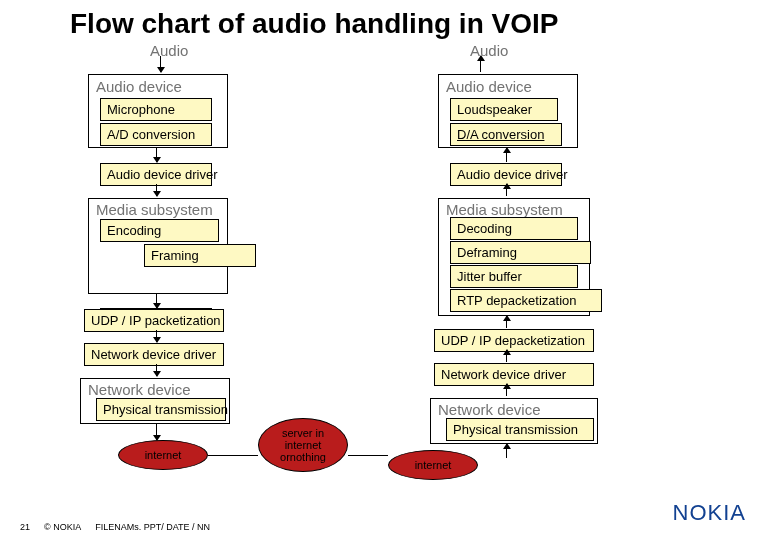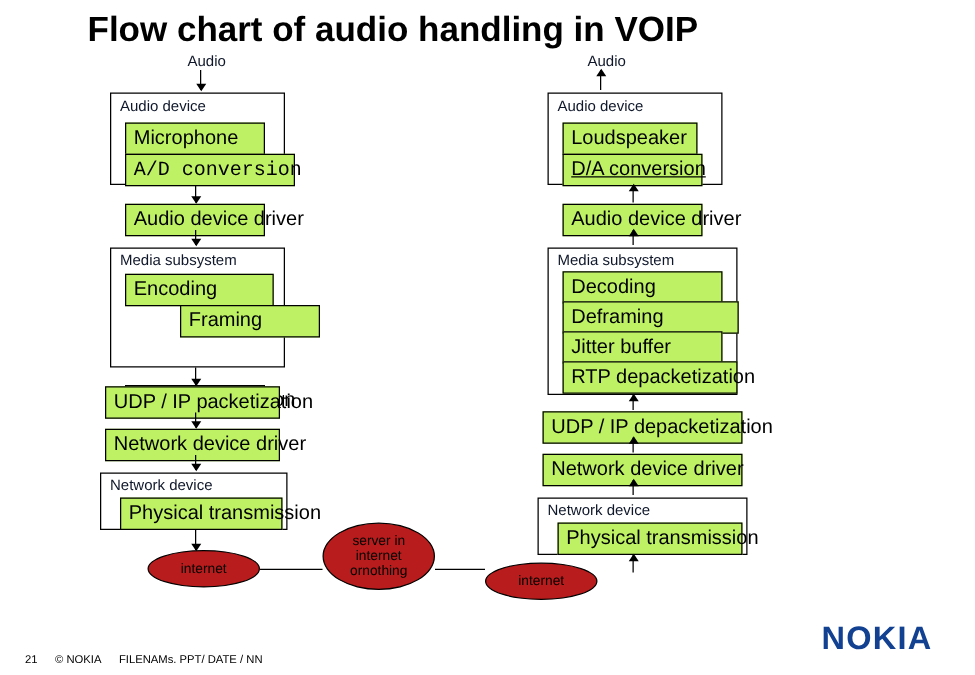--- a/index.html
+++ b/index.html
@@ -15,29 +15,29 @@
   .title {
     position: absolute;
     top: 8px;
     left: 70px;
     font-size: 28px;
     font-weight: bold;
     color: #000;
   }
   .label {
     position: absolute;
-    font-size: 12px;
-    color: #0f172a;
+    font-size: 15px;
+    color: #737373;
     white-space: nowrap;
   }
   .box {
     position: absolute;
     border: 1.5px solid #000;
-    background: #bef264;
-    font-size: 16px;
+    background: #fef9c3;
+    font-size: 13px;
     padding: 3px 6px;
     white-space: nowrap;
   }
   .group {
     position: absolute;
     border: 1.5px solid #000;
     background: #fff;
   }
   .cloud {
     position: absolute;
@@ -73,38 +73,38 @@
     color: #000;
     display: flex;
     align-items: center;
     gap: 14px;
   }
   .nokia-logo {
     position: absolute;
     right: 34px;
     bottom: 14px;
     font-family: Arial, sans-serif;
-    font-weight: bold;
-    font-size: 26px;
+    font-weight: normal;
+    font-size: 22px;
     letter-spacing: 1px;
     color: #124191;
   }
 </style>
 </head>
 <body>
 
 <div class="title">Flow chart of audio handling in VOIP</div>
 
 <div class="label" style="left:150px; top:42px;">Audio</div>
 <div class="arrow down" style="left:160px; top:56px; width:1px; height:16px;"></div>
 
 <div class="group" style="left:88px; top:74px; width:140px; height:74px;"></div>
 <div class="label" style="left:96px; top:78px;">Audio device</div>
 <div class="box" style="left:100px; top:98px; width:112px;">Microphone</div>
-<div class="box" style="left:100px; top:123px; width:136px;font-family:Liberation Mono, monospace;">A/D conversion</div>
+<div class="box" style="left:100px; top:123px; width:112px;">A/D conversion</div>
 
 <div class="arrow down" style="left:156px; top:148px; width:1px; height:14px;"></div>
 <div class="box" style="left:100px; top:163px; width:112px;">Audio device driver</div>
 
 <div class="arrow down" style="left:156px; top:184px; width:1px; height:12px;"></div>
 <div class="group" style="left:88px; top:198px; width:140px; height:96px;"></div>
 <div class="label" style="left:96px; top:201px;">Media subsystem</div>
 <div class="box" style="left:100px; top:219px; width:119px;">Encoding</div>
 <div class="box" style="left:100px; top:244px; width:112px;margin-left:44px;">Framing</div>
 <div class="box" style="left:100px; top:273px; width:112px;margin-top:35px;">RTP packetization</div>
@@ -139,21 +139,21 @@
 
 <div class="arrow up" style="left:506px; top:148px; width:1px; height:14px;"></div>
 <div class="box" style="left:450px; top:163px; width:112px;">Audio device driver</div>
 
 <div class="arrow up" style="left:506px; top:184px; width:1px; height:12px;"></div>
 <div class="group" style="left:438px; top:198px; width:152px; height:118px;"></div>
 <div class="label" style="left:446px; top:201px;">Media subsystem</div>
 <div class="box" style="left:450px; top:217px; width:128px;">Decoding</div>
 <div class="box" style="left:450px; top:241px; width:141px;">Deframing</div>
 <div class="box" style="left:450px; top:265px; width:128px;">Jitter buffer</div>
-<div class="box" style="left:450px; top:289px; width:140px;">RTP depacketization</div>
+<div class="box" style="left:450px; top:289px; width:152px;">RTP depacketization</div>
 
 <div class="arrow up" style="left:506px; top:316px; width:1px; height:12px;"></div>
 <div class="box" style="left:434px; top:329px; width:160px;">UDP / IP depacketization</div>
 
 <div class="arrow up" style="left:506px; top:350px; width:1px; height:12px;"></div>
 <div class="box" style="left:434px; top:363px; width:160px;">Network device driver</div>
 
 <div class="arrow up" style="left:506px; top:384px; width:1px; height:12px;"></div>
 <div class="group" style="left:430px; top:398px; width:168px; height:46px;"></div>
 <div class="label" style="left:438px; top:401px;">Network device</div>

